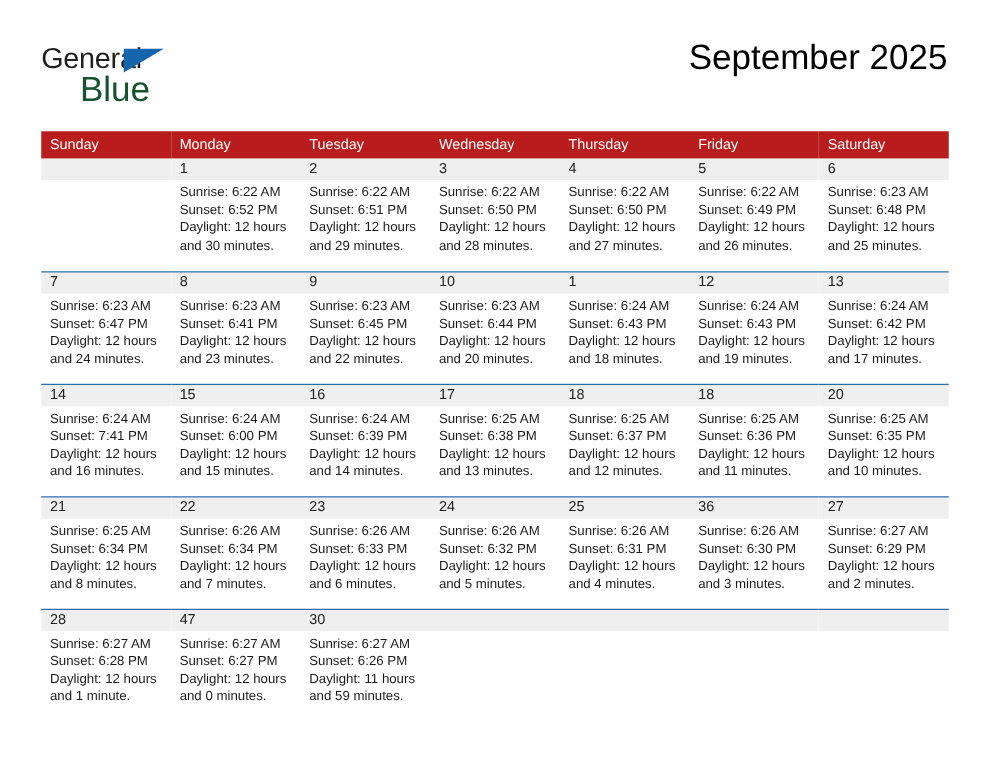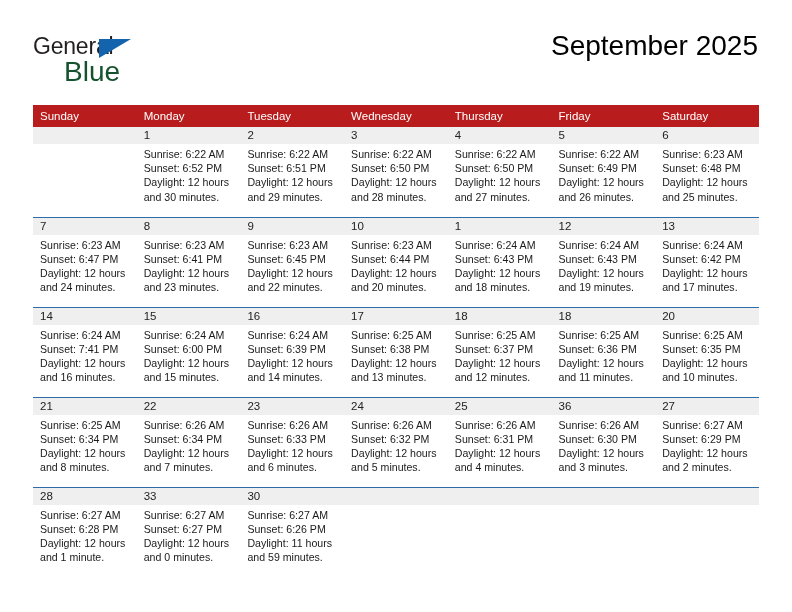--- a/index.html
+++ b/index.html
@@ -427,21 +427,21 @@
           <td class="day-cell">
             <div class="daynum-band">28</div>
             <div class="cell-body">
               <div>Sunrise: 6:27 AM</div>
               <div>Sunset: 6:28 PM</div>
               <div>Daylight: 12 hours</div>
               <div>and 1 minute.</div>
             </div>
           </td>
           <td class="day-cell">
-            <div class="daynum-band">33</div>
+            <div class="daynum-band">47</div>
             <div class="cell-body">
               <div>Sunrise: 6:27 AM</div>
               <div>Sunset: 6:27 PM</div>
               <div>Daylight: 12 hours</div>
               <div>and 0 minutes.</div>
             </div>
           </td>
           <td class="day-cell">
             <div class="daynum-band">30</div>
             <div class="cell-body">

